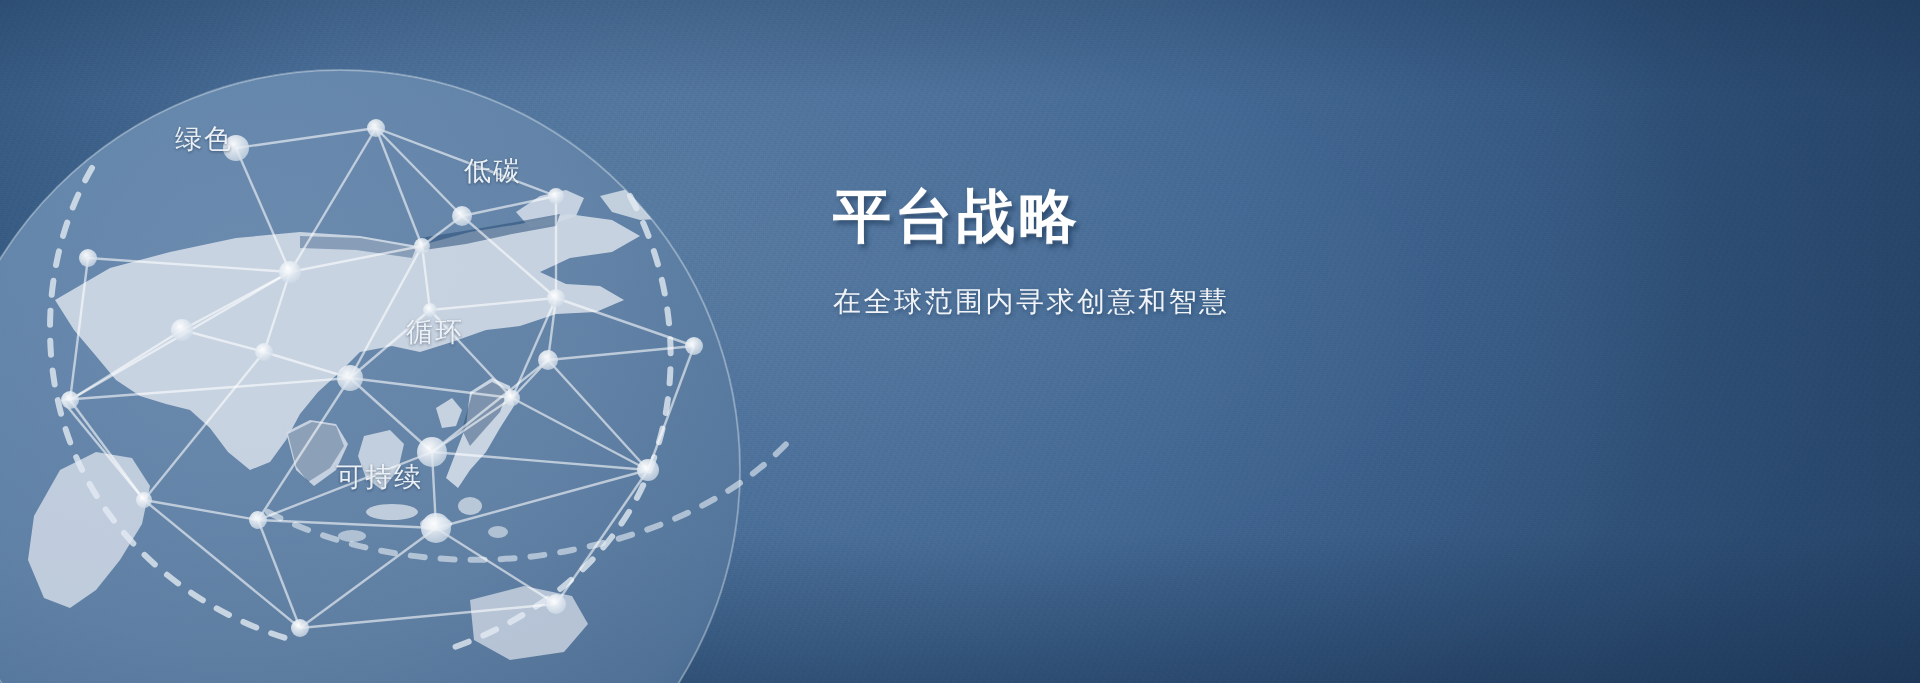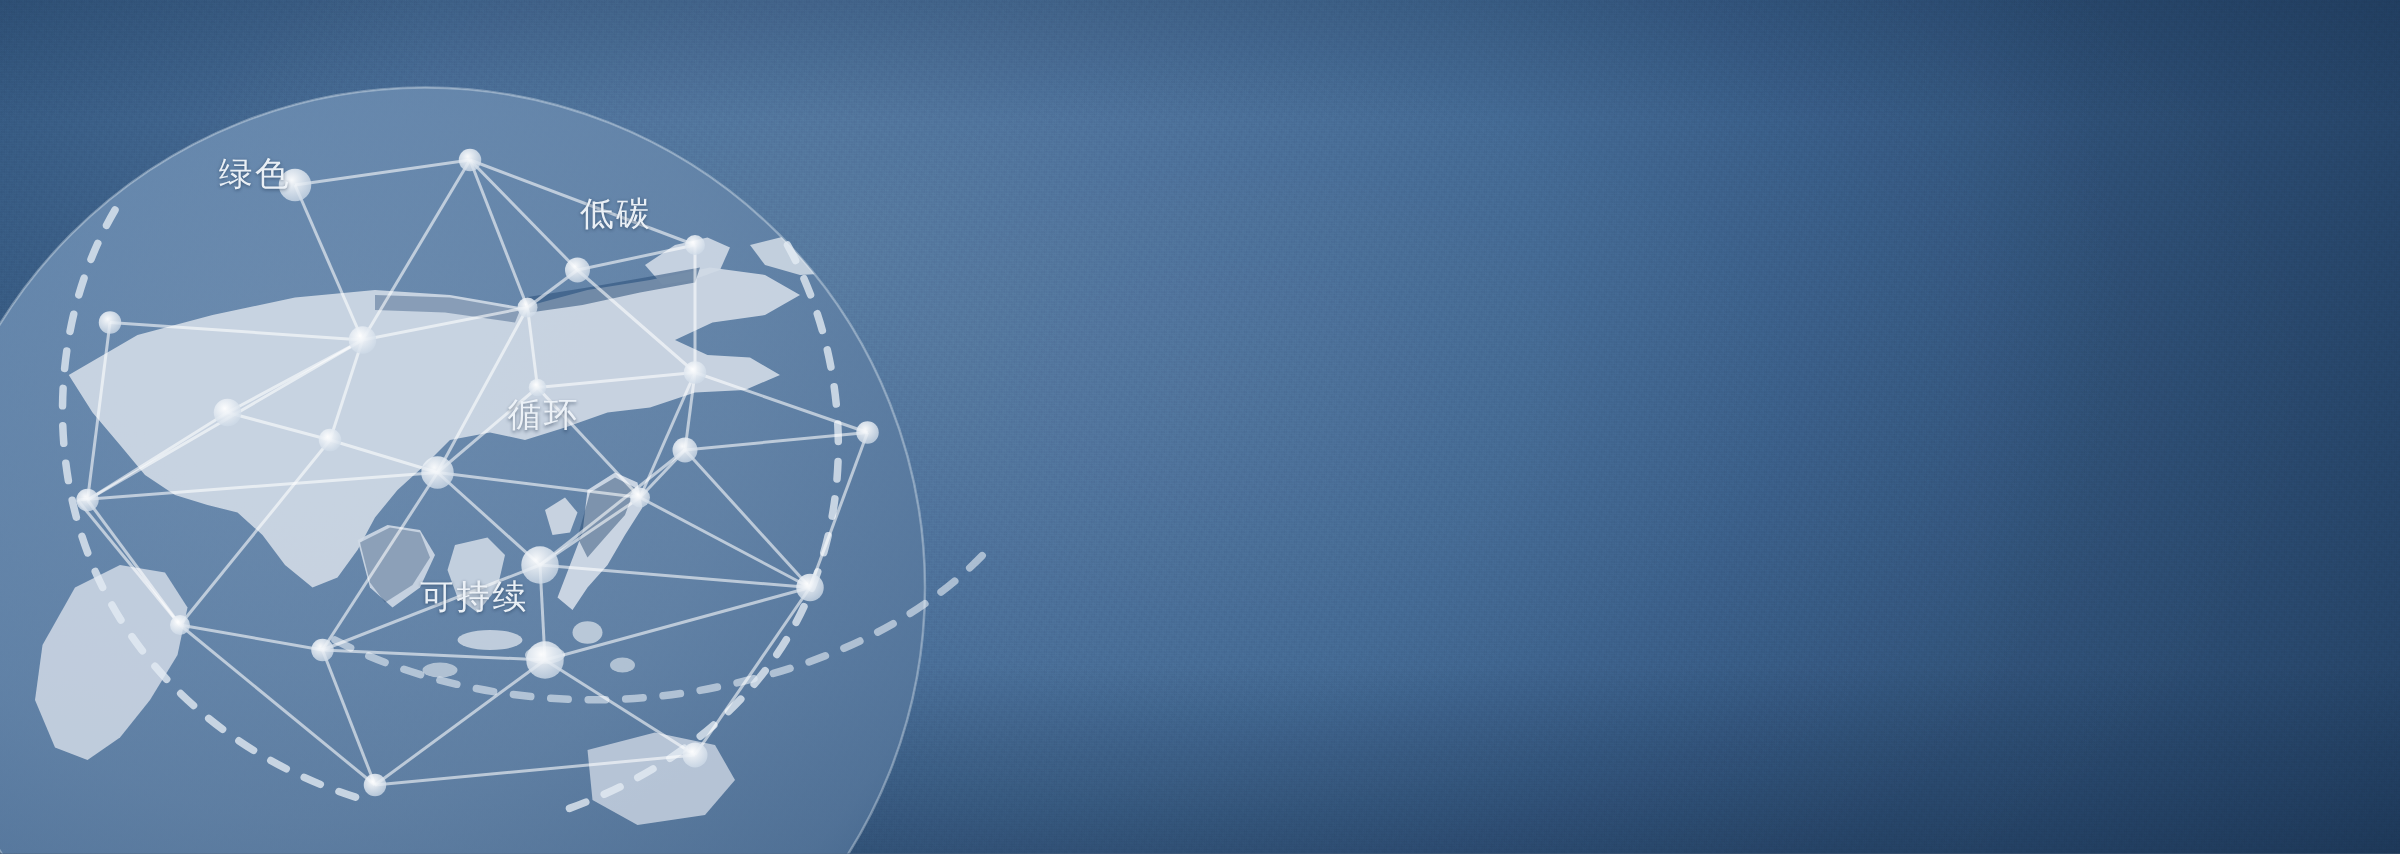--- a/index.html
+++ b/index.html
@@ -6,21 +6,21 @@
   html,body{margin:0;padding:0;}
   body{
     width:1920px;height:683px;overflow:hidden;
     font-family:"Liberation Sans","DejaVu Sans",sans-serif;
     background:#3a6293;
   }
   .banner{
     position:relative;
     width:1920px;height:683px;
     overflow:hidden;
-    background:#404040;
+    background:#d946ef;
   }
   
   .bg-base{
     position:absolute;inset:0;
     background:
       radial-gradient(ellipse 1100px 780px at 31% 34%, #55799f 0%, #4a6f99 30%, #3f6691 58%, #365b86 78%, #2f5178 100%),
       linear-gradient(135deg,#3f6792 0%, #375d87 55%, #2d4e74 100%);
   }
   .bg-vignette{
     position:absolute;inset:0;
@@ -256,17 +256,19 @@
       </g>
     </svg>
 
     <div class="node-label lbl-green" style="left: 175px; top: 126px;">绿色</div>
     <div class="node-label lbl-lowcarbon" style="left: 452px; top: 158px; margin-left: 12px;">低碳</div>
     <div class="node-label lbl-cycle" style="left: 406px; top: 319px;">循环</div>
     <div class="node-label lbl-sustain" style="left: 336px; top: 464px;">可持续</div>
   </div>
 
   <div class="text-block">
+    <h1 class="headline">平台战略</h1>
     <div class="sub-wrap">
+      <p class="sub">在全球范围内寻求创意和智慧</p>
     </div>
   </div>
 
 </div>
 
 </body></html>

